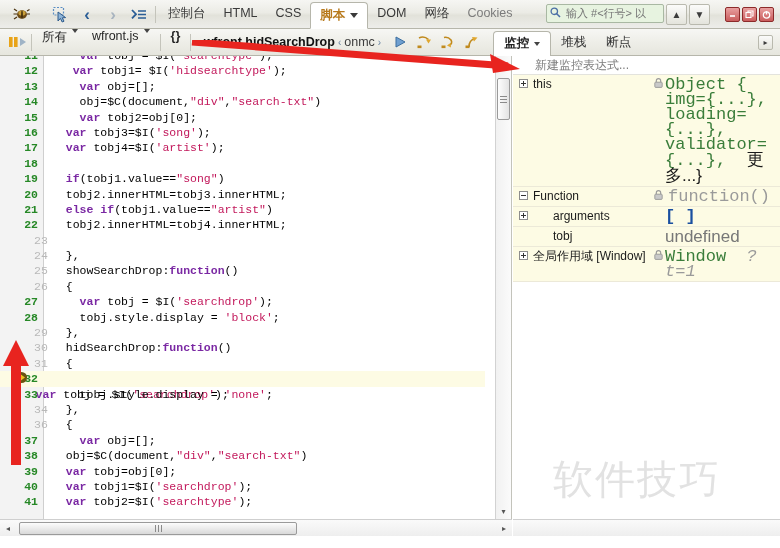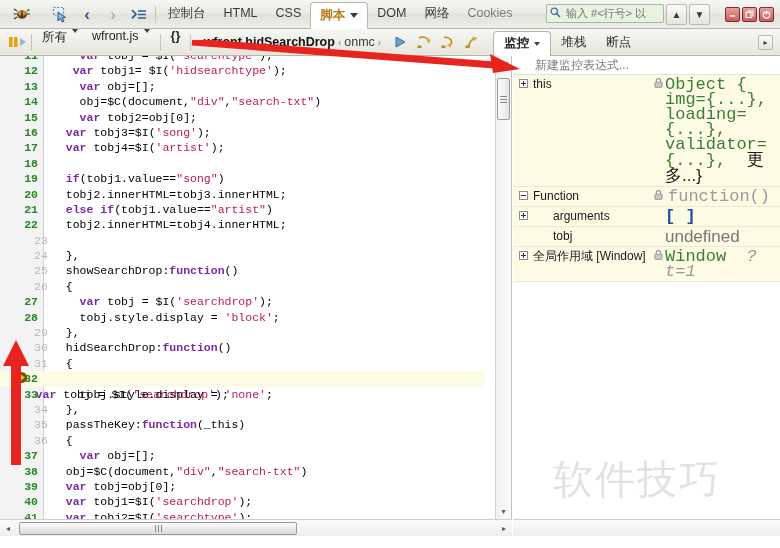--- a/index.html
+++ b/index.html
@@ -567,21 +567,20 @@
           <div class="cline"><div class="lnum">28</div><div class="ctext">    tobj.style.display = <span class="str">'block'</span>;</div></div>
           <div class="cline"><div class="lnum dim">29</div><div class="ctext">  },</div></div>
           <div class="cline"><div class="lnum dim">30</div><div class="ctext">  hidSearchDrop:<span class="kw">function</span>()</div></div>
           <div class="cline"><div class="lnum dim">31</div><div class="ctext">  {</div></div>
           <div class="cline current"><div class="lnum">32<span class="bp-marker"><svg width="13" height="13" viewBox="0 0 13 13">
                   <circle cx="6.5" cy="6.5" r="5.6" fill="#6b5410"></circle>
                   <path d="M3.2 1.6 A5.6 5.6 0 0 1 3.2 11.4 L10 6.5 Z" fill="#f0c020"></path>
                 </svg></span></div><div class="ctext">    <span class="kw">var</span> tobj = $I(<span class="str">'searchdrop'</span>);</div></div>
           <div class="cline"><div class="lnum">33</div><div class="ctext">    tobj.style.display = <span class="str">'none'</span>;</div></div>
           <div class="cline"><div class="lnum dim">34</div><div class="ctext">  },</div></div>
-          <div class="cline"><div class="lnum dim">35</div><div class="ctext">  passTheKey:<span class="kw">function</span>(_this)</div></div>
           <div class="cline"><div class="lnum dim">36</div><div class="ctext">  {</div></div>
           <div class="cline"><div class="lnum">37</div><div class="ctext">    <span class="kw">var</span> obj=[];</div></div>
           <div class="cline"><div class="lnum">38</div><div class="ctext">  obj=$C(document,<span class="str">"div"</span>,<span class="str">"search-txt"</span>)</div></div>
           <div class="cline"><div class="lnum">39</div><div class="ctext">  <span class="kw">var</span> tobj=obj[0];</div></div>
           <div class="cline"><div class="lnum">40</div><div class="ctext">  <span class="kw">var</span> tobj1=$I(<span class="str">'searchdrop'</span>);</div></div>
           <div class="cline"><div class="lnum">41</div><div class="ctext">  <span class="kw">var</span> tobj2=$I(<span class="str">'searchtype'</span>);</div></div>
         </div>
     </div>
 
     <div id="code-vscroll">

